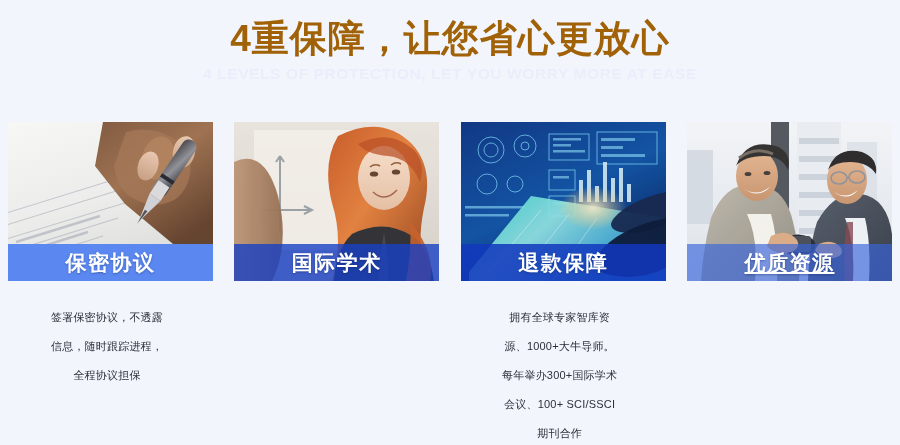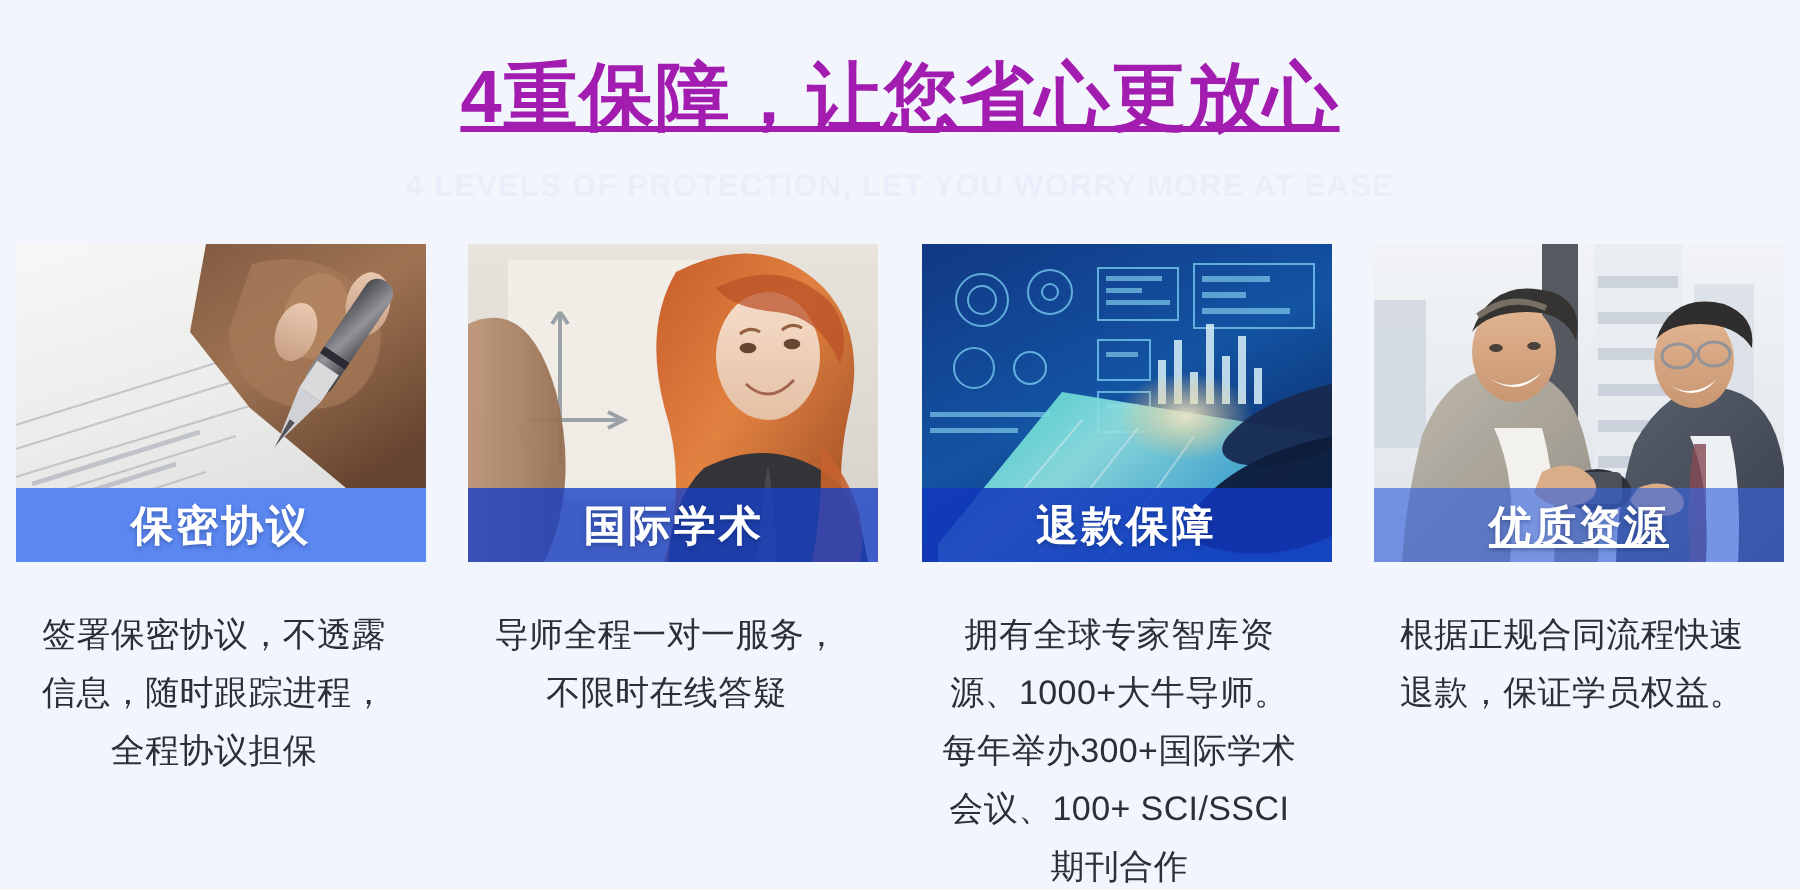--- a/index.html
+++ b/index.html
@@ -23,28 +23,27 @@
 
   
   .header {
     position: absolute;
     left: 0;
     top: 0;
     width: 900px;
     text-align: center;
   }
   .title {
-    margin: 10px;
+    margin: 0;
     padding-top: 16px;
     font-size: 37px;
     line-height: 46px;
     font-weight: bold;
-    color: #a21caf;
+    color: #a16207;
     letter-spacing: 1px;
-    text-decoration: underline;
   }
   .subtitle {
     margin: 0;
     padding-top: 2px;
     font-size: 15.5px;
     line-height: 20px;
     font-weight: bold;
     color: #e9eefa;
     letter-spacing: 0.6px;
     white-space: nowrap;
@@ -100,21 +99,21 @@
   .badge.b1 { background: #5b87f0; }
   .badge.b2 { background: rgba(24, 64, 196, 0.80); }
   .badge.b3 { background: rgba(18, 56, 190, 0.86); }
   .badge.b4 { background: rgba(56, 100, 220, 0.66); text-decoration: underline; }
 
   .desc {
     margin: 0;
     padding-top: 22px;
     width: 212px;
     text-align: center;
-    font-size: 17px;
+    font-size: 11px;
     line-height: 29px;
     color: #2b3038;
     white-space: pre-line;
     letter-spacing: 0.2px;
   }
 </style>
 </head>
 <body>
 
 <div class="page">
@@ -229,22 +228,20 @@
           <path d="M136 45 q5 -4 10 -1 M157 43 q5 -4 10 -1" stroke="#8a5630" stroke-width="1.6" fill="none"></path>
           <path d="M139 70 q12 11 24 -2 q-10 12 -24 2 Z" fill="#ffffff"></path>
           <path d="M139 70 q12 11 24 -2" stroke="#9c5a42" stroke-width="1.4" fill="none"></path>
           <path d="M118 112 q32 -16 60 2 q16 8 22 45 h-100 q2 -32 18 -47 Z" fill="#25262b"></path>
           <path d="M150 110 q-4 24 -6 49 l10 0 q0 -26 -4 -49 Z" fill="#3a3b42"></path>
           <path d="M176 100 q26 30 20 59 h-24 q6 -32 4 -59 Z" fill="#c2581f" opacity="0.9"></path>
           <rect x="0" y="0" width="205" height="159" fill="#fff6ec" opacity="0.07"></rect>
         </svg>
         <div class="badge b2">国际学术</div>
       </div>
-      <p class="desc">导师全程一对一服务，
-不限时在线答疑</p>
     </div>
 
     <div class="card">
       <div class="thumb">
         <svg class="photo" viewBox="0 0 205 159" preserveAspectRatio="none">
           <defs>
             <linearGradient id="bg3" x1="0" y1="0" x2="0.6" y2="1">
               <stop offset="0%" stop-color="#123a86"></stop>
               <stop offset="55%" stop-color="#1458a8"></stop>
               <stop offset="100%" stop-color="#0b2a63"></stop>
@@ -369,18 +366,16 @@
           </g>
           <path d="M147 70 q12 8 24 -2 q-10 12 -24 2 Z" fill="#ffffff"></path>
           <path d="M96 118 q14 -10 28 -2 q8 6 2 14 q-14 8 -28 0 q-8 -6 -2 -12 Z" fill="#1b1f26"></path>
           <rect x="102" y="114" width="22" height="16" rx="3" fill="#3d434c"></rect>
           <path d="M84 114 q16 -8 26 4 q4 8 -6 12 q-16 4 -24 -6 Z" fill="#d8a87e"></path>
           <path d="M132 122 q14 -6 22 4 q4 8 -8 10 q-14 0 -18 -8 Z" fill="#d8a87e"></path>
           <rect x="0" y="0" width="205" height="159" fill="#f5f8fb" opacity="0.08"></rect>
         </svg>
         <div class="badge b4">优质资源</div>
       </div>
-      <p class="desc">根据正规合同流程快速
-退款，保证学员权益。</p>
     </div>
 
   </div>
 </div>
 
 </body></html>

